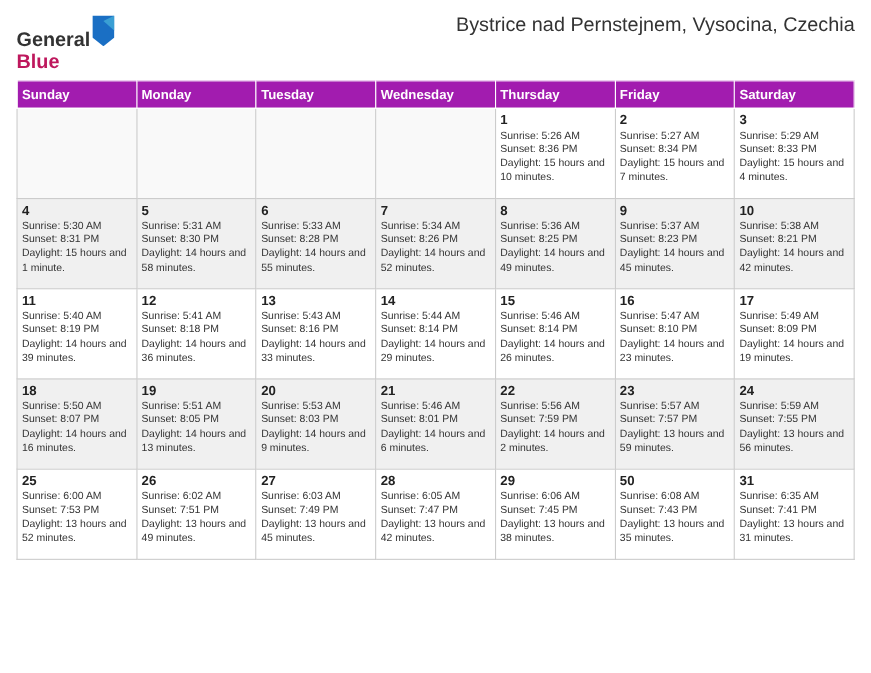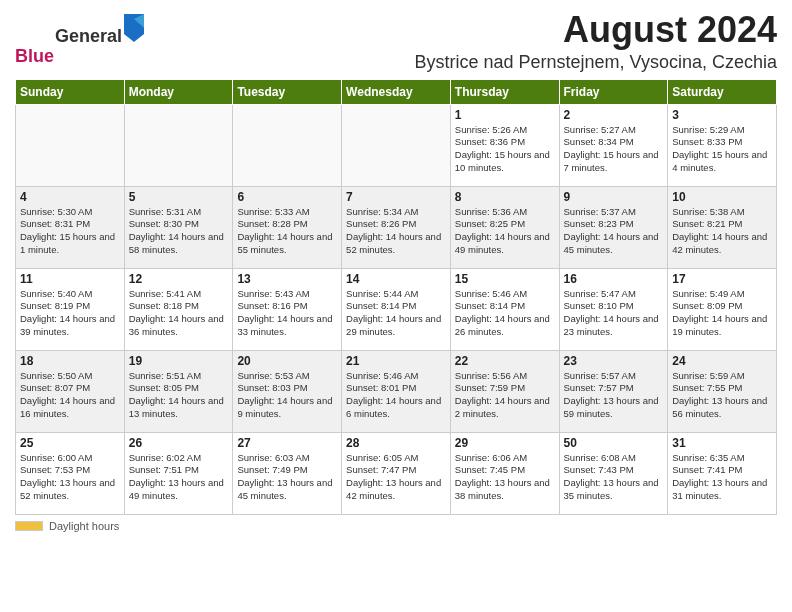--- a/index.html
+++ b/index.html
@@ -25,21 +25,21 @@
     .logo {
       display: flex;
       align-items: center;
       margin-top: 4px;
     }
     .logo-text {
       font-size: 18px;
       font-weight: bold;
       line-height: 1.1;
     }
-    .logo-general { color: #333; margin-left: 40px; }
+    .logo-general { color: #333; }
     .logo-blue { color: #be185d; }
     .logo-icon {
       width: 20px;
       height: 28px;
       margin-left: 2px;
     }
     .title-block {
       text-align: right;
     }
     .main-title {
@@ -52,21 +52,21 @@
       font-size: 18px;
       color: #333;
       margin-top: 2px;
     }
     table {
       width: 100%;
       border-collapse: collapse;
       table-layout: fixed;
     }
     .day-header {
-      background-color: #4d7c0f;
+      background-color: #a21caf;
       color: #fff;
       font-size: 12px;
       font-weight: bold;
       padding: 5px 4px;
       text-align: left;
       border: 1px solid #fff;
     }
     .cal-cell {
       border: 1px solid #ccc;
       vertical-align: top;
@@ -123,21 +123,20 @@
               <polygon points="0,0 20,0 20,20 10,28 0,20" fill="#1a6fc4"></polygon>
               <polygon points="10,5 20,0 20,14" fill="#3a9fd4"></polygon>
             </svg>
         </div>
         <div class="logo-text">
           <span class="logo-blue">Blue</span>
         </div>
       </div>
     </div>
     <div class="title-block">
-      <div class="main-title">August 2024</div>
       <div class="subtitle">Bystrice nad Pernstejnem, Vysocina, Czechia</div>
     </div>
   </div>
 
   <table>
     <thead>
       <tr>
       <th class="day-header">Sunday</th>
           <th class="day-header">Monday</th>
           <th class="day-header">Tuesday</th>
@@ -344,17 +343,13 @@
           <td class="cal-cell">
             <span class="day-num">31</span>
             <div class="cell-text">Sunrise: 6:35 AM
 Sunset: 7:41 PM
 Daylight: 13 hours and 31 minutes.</div>
           </td>
         </tr>
       </tbody>
   </table>
 
-  <div class="footer-note">
-    <span class="footer-bar"></span>
-    <span>Daylight hours</span>
-  </div>
 </div>
 
 </body></html>

